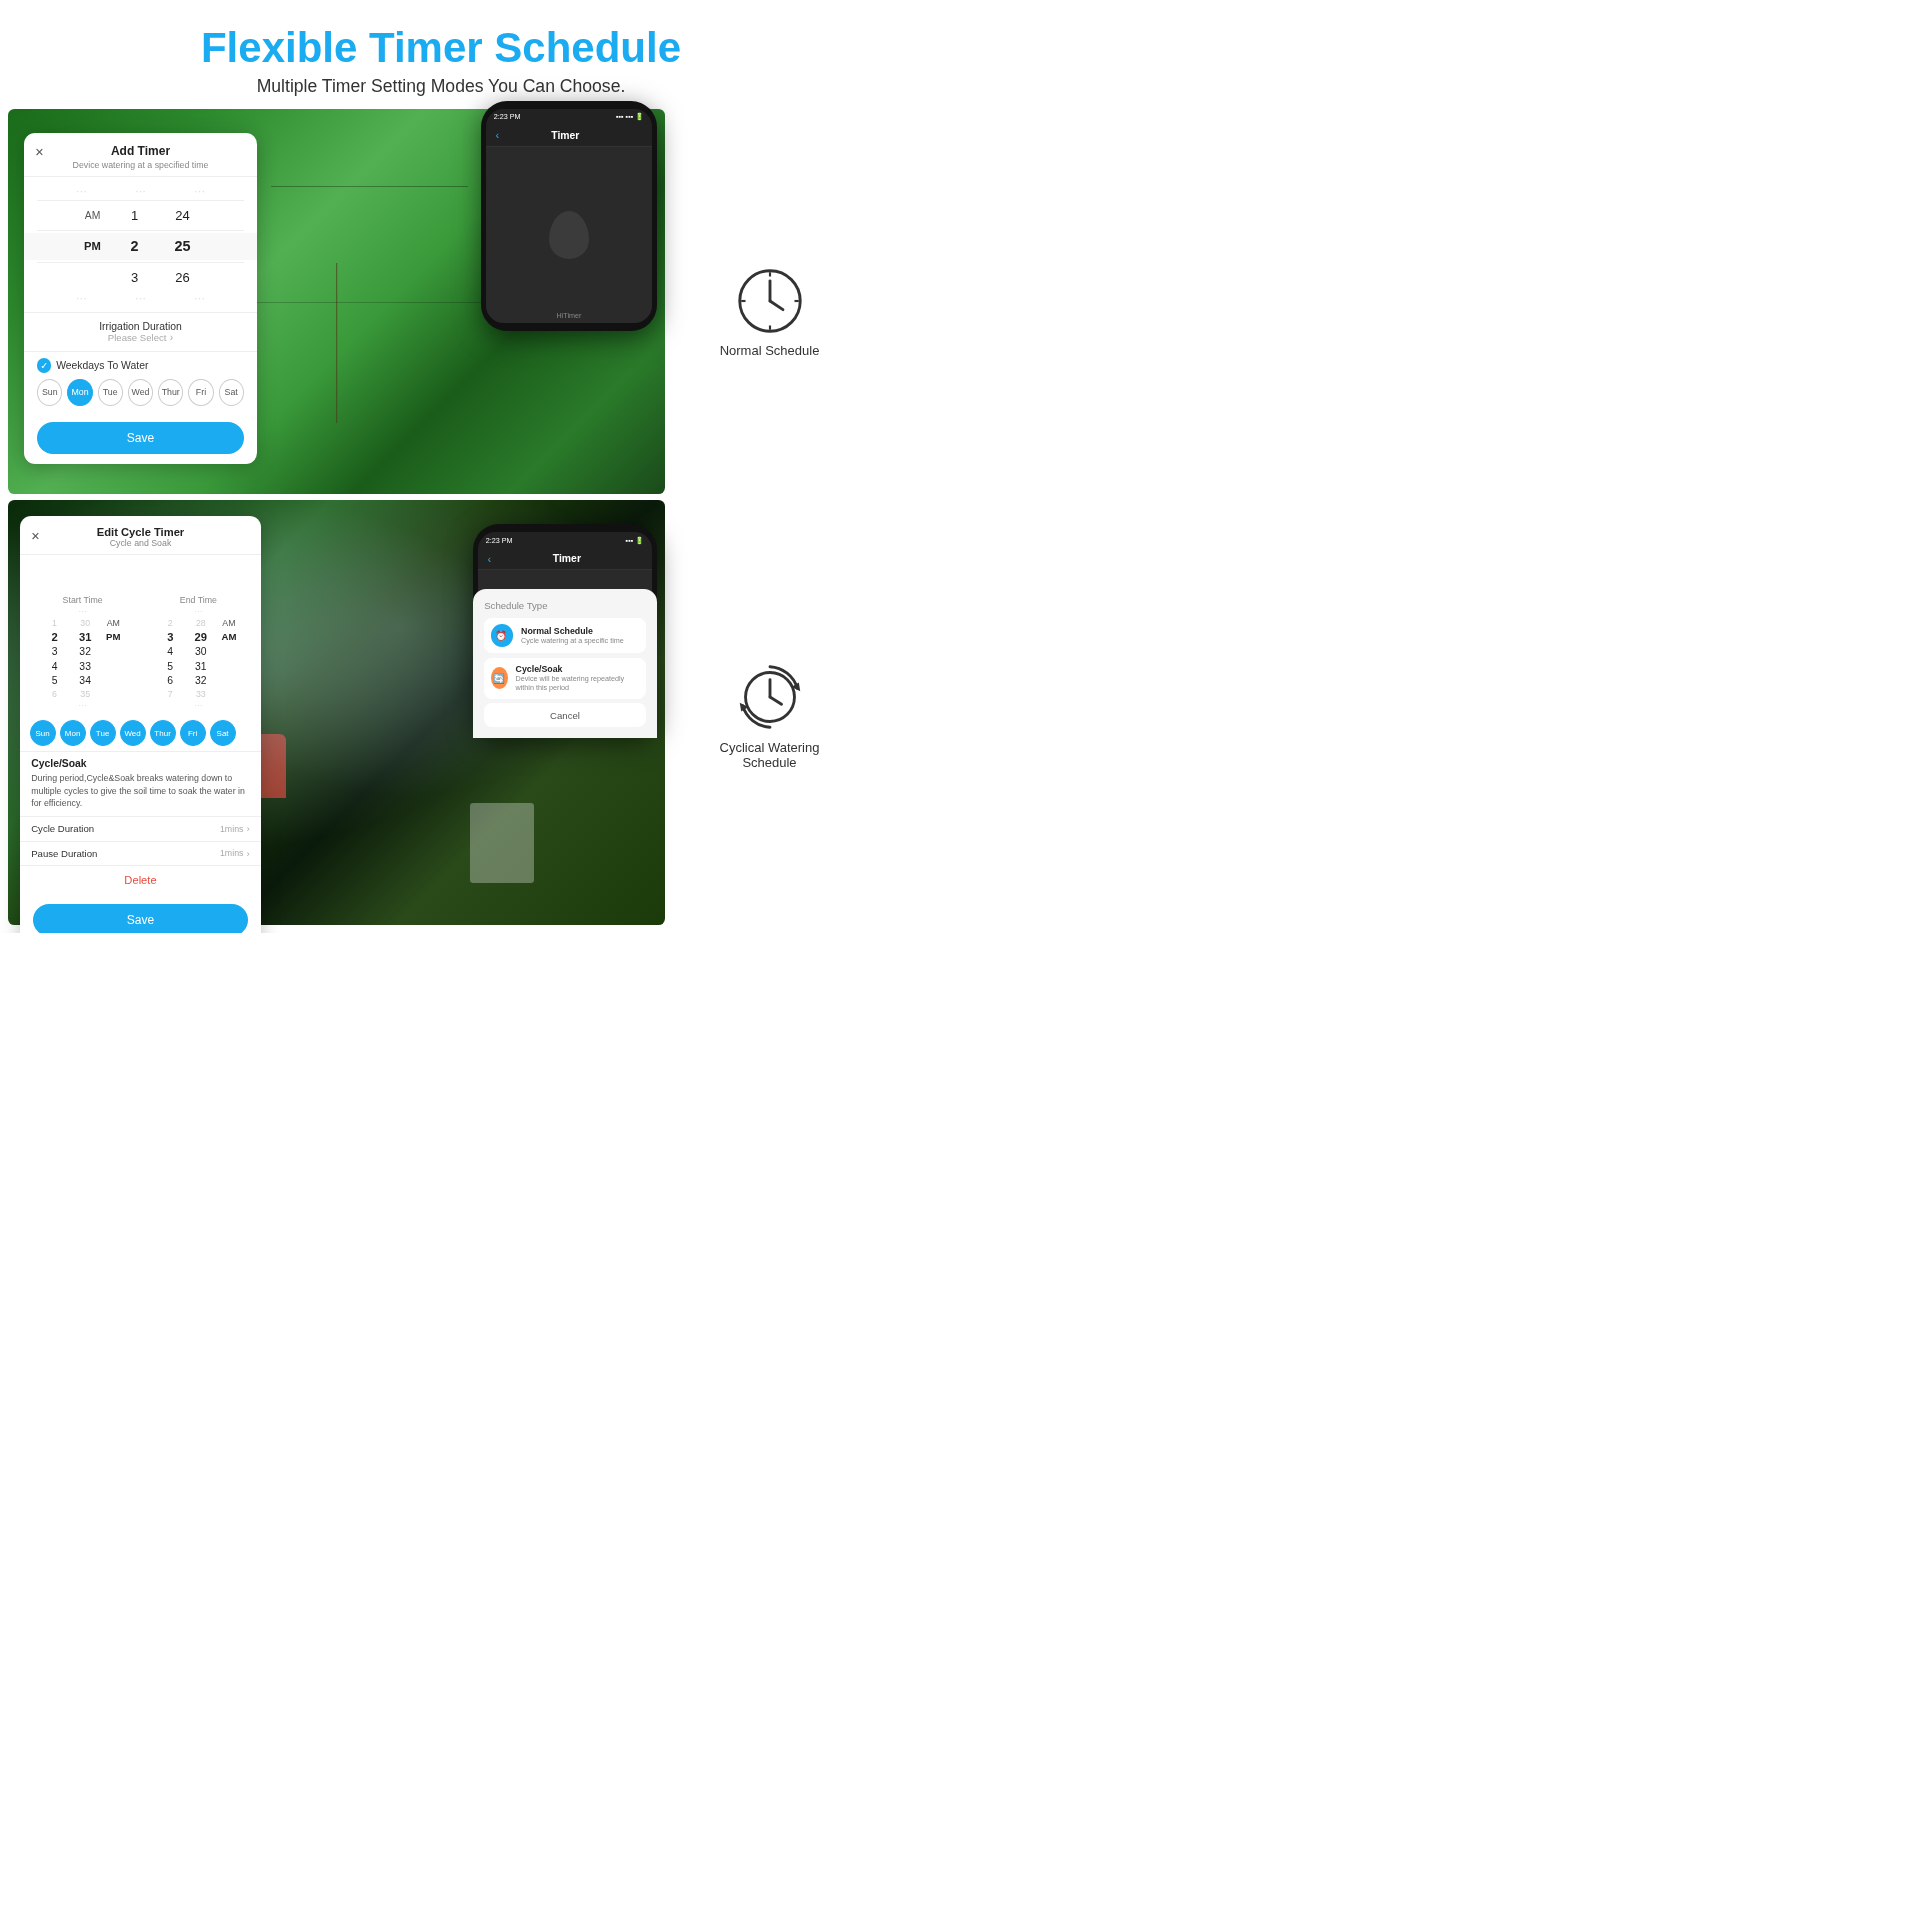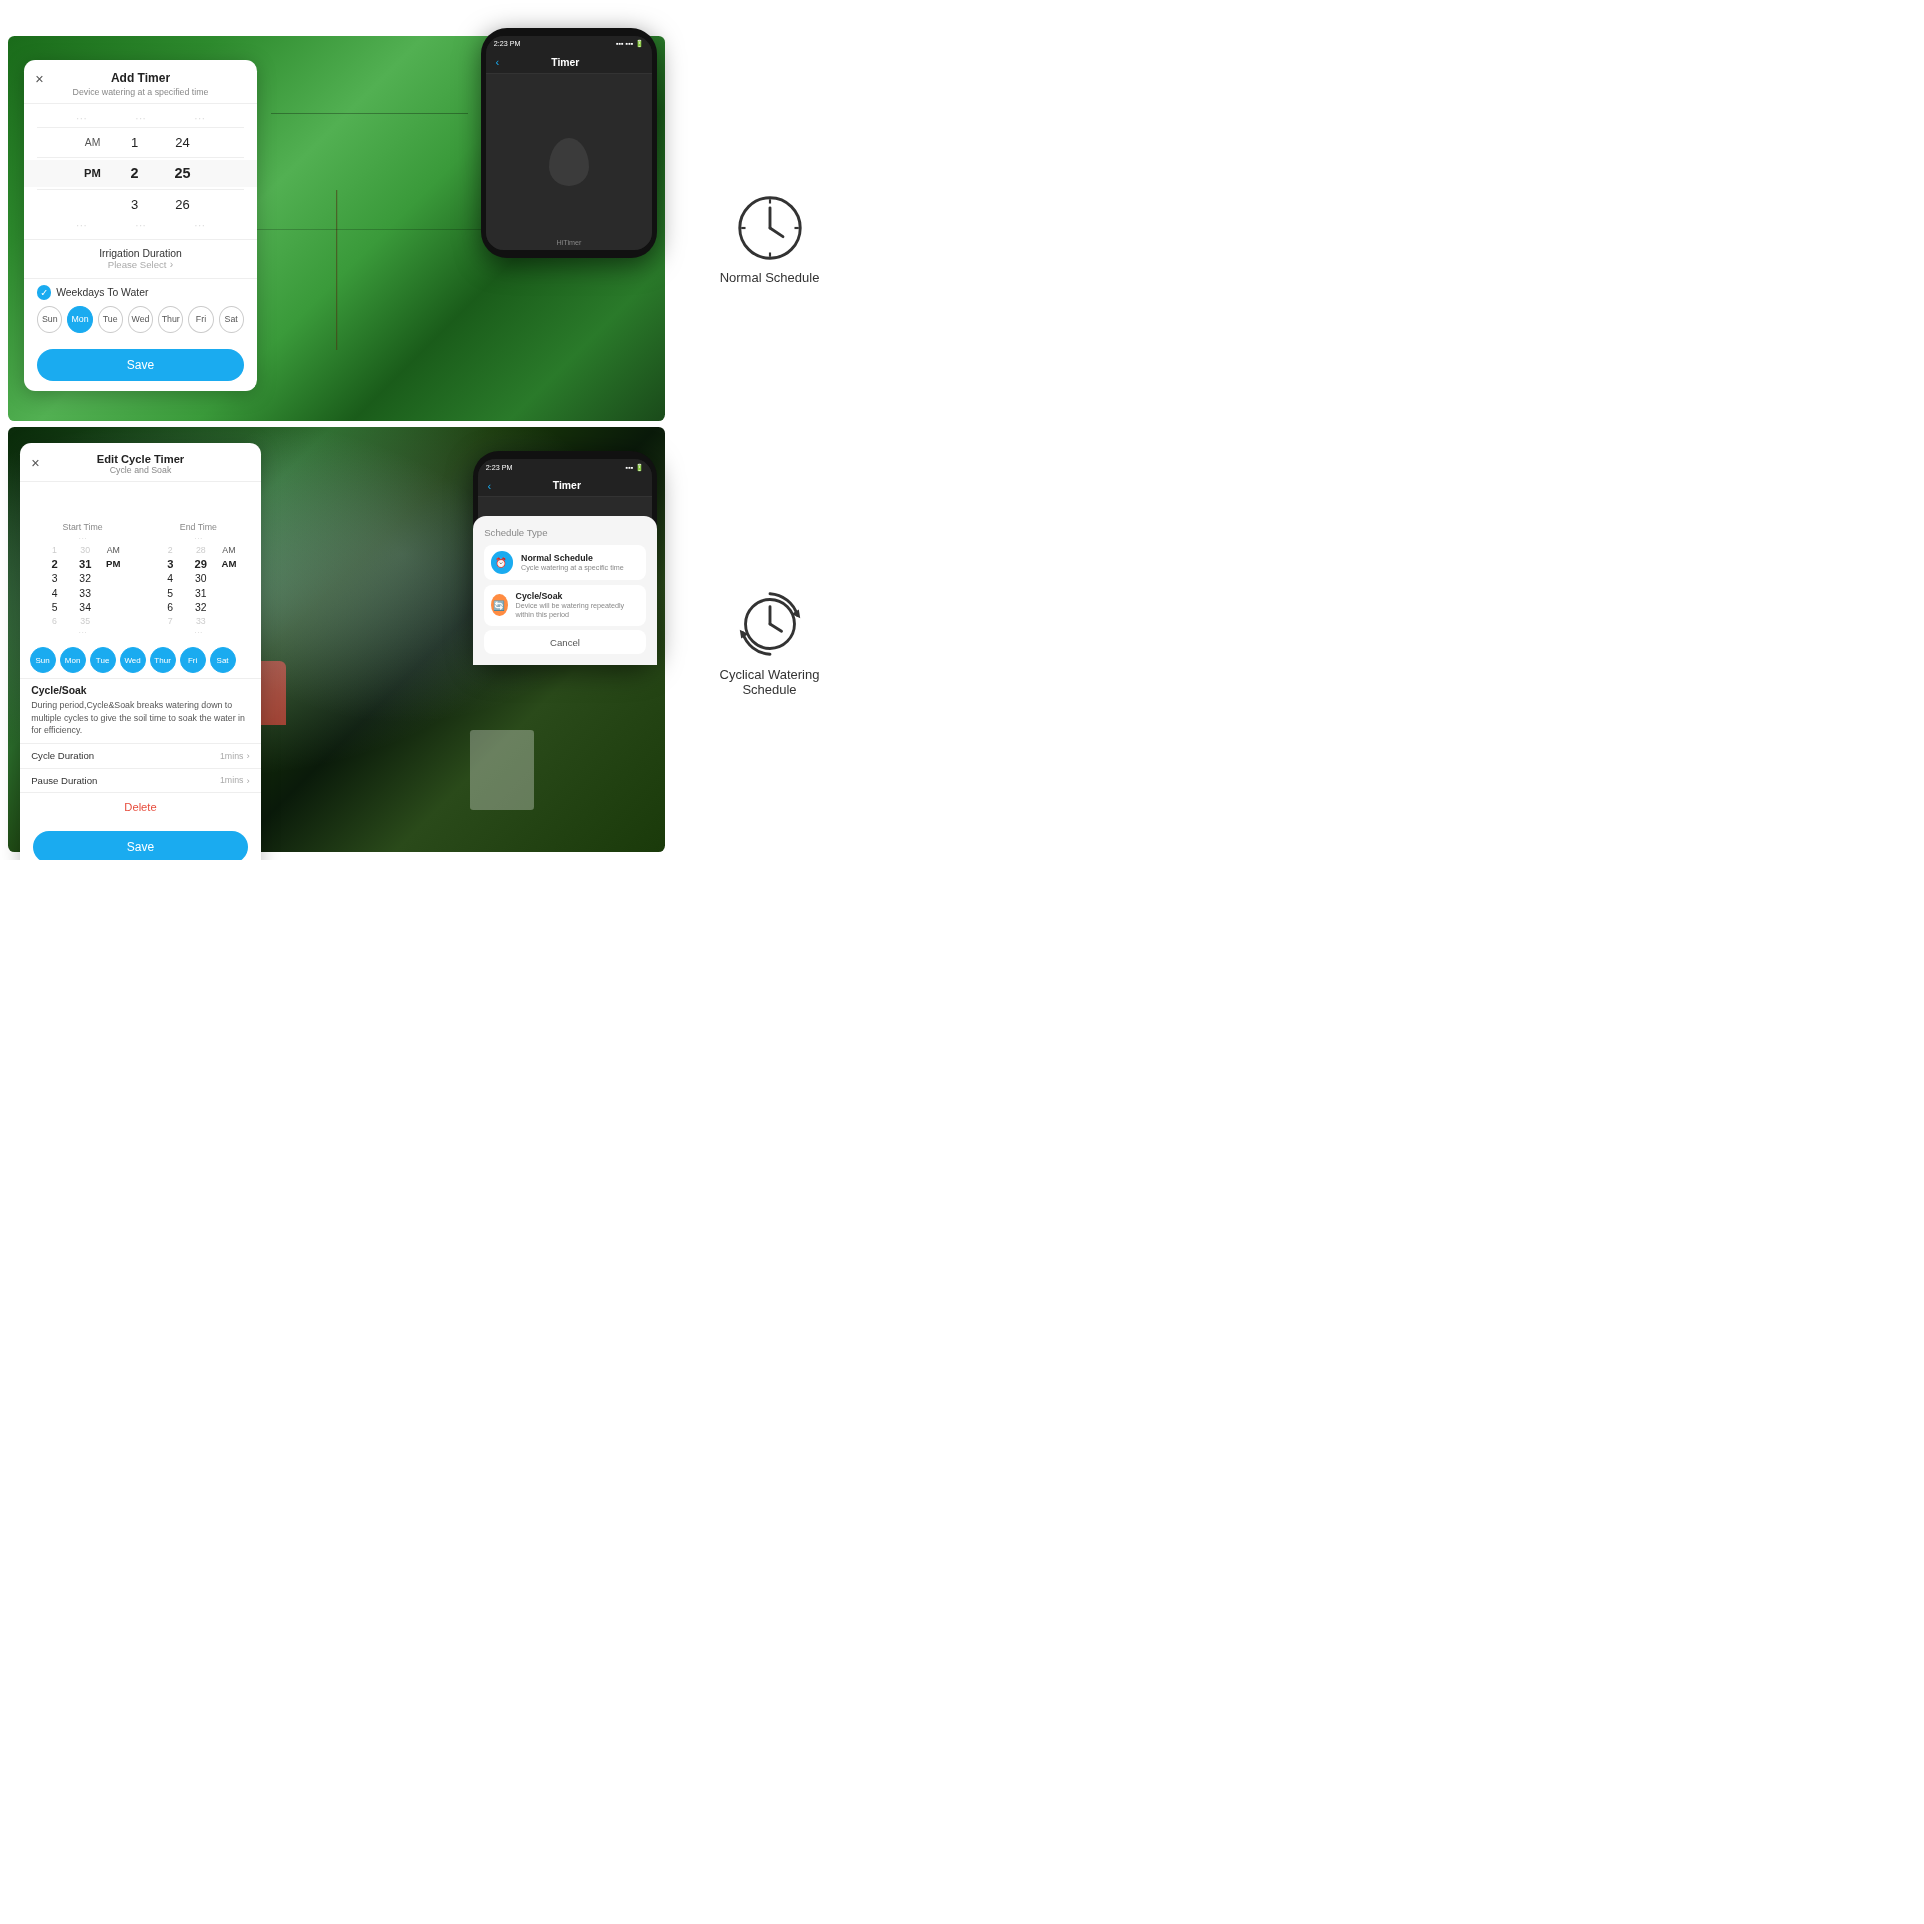--- a/index.html
+++ b/index.html
@@ -447,20 +447,22 @@
       height: 100%;
       border-radius: 6.4px;
       overflow: hidden;
     }
 
   </style>
 </head>
 <body>
 
 <div class="header">
+  <h1>Flexible Timer Schedule</h1>
+  <p>Multiple Timer Setting Modes You Can Choose.</p>
 </div>
 
 <div class="outer-container">
 
   <div class="left-col">
 
     <div class="photo-section" style="height:385px;">
 
       <div class="photo-bg" style="background: linear-gradient(135deg,#1a6b1a 0%,#2d8a2d 20%,#52b052 40%,#3a9a3a 55%,#1a5c1a 70%,#2a7a2a 85%,#1a4a1a 100%);">
 

